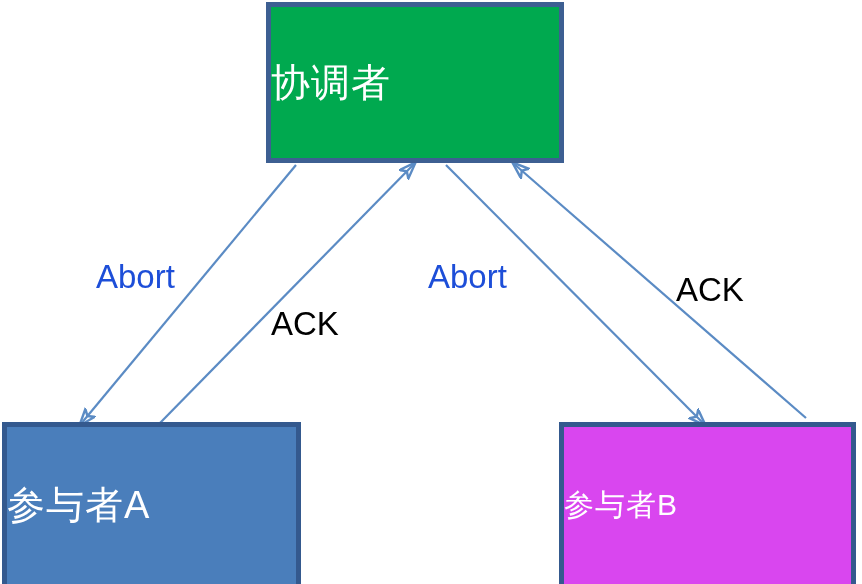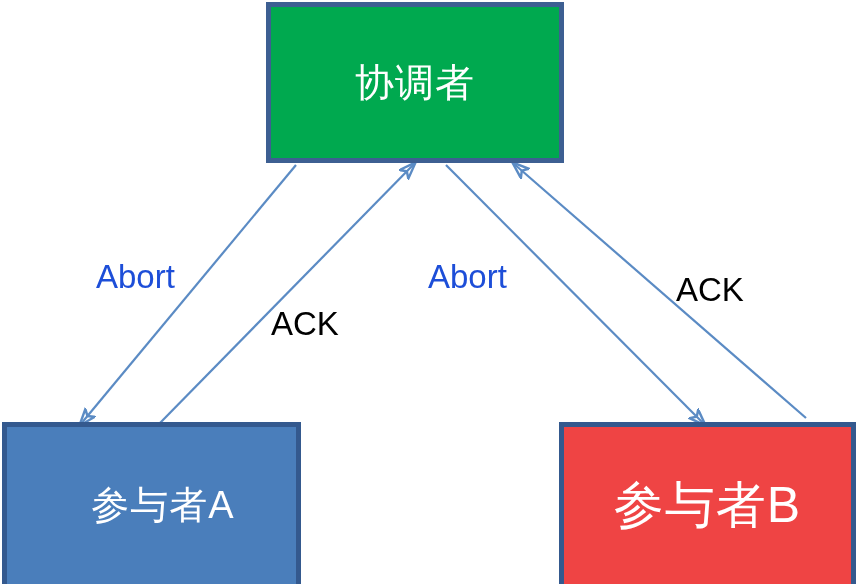--- a/index.html
+++ b/index.html
@@ -13,21 +13,21 @@
     height: 584px;
     background: #ffffff;
     overflow: hidden;
     font-family: "Liberation Sans", "DejaVu Sans", sans-serif;
   }
   .node {
     position: absolute;
     box-sizing: border-box;
     display: flex;
     align-items: center;
-    justify-content: center;
+    justify-content: flex-start;
     color: #ffffff;
     letter-spacing: 1px;
   }
   #coordinator-node {
     left: 266px;
     top: 2px;
     width: 298px;
     height: 161px;
     background: #00a94f;
     border: 5px solid #3d5f92;
@@ -35,31 +35,30 @@
   }
   #participant-a-node {
     left: 2px;
     top: 422px;
     width: 299px;
     height: 162px;
     background: #4a7ebb;
     border: 5px solid #34598e;
     border-bottom: none;
     font-size: 38px;
-    padding-left: 23px;
   }
   #participant-b-node {
     left: 559px;
     top: 422px;
     width: 297px;
     height: 162px;
-    background: #ef4444;
+    background: #d946ef;
     border: 5px solid #34598e;
     border-bottom: none;
-    font-size: 50px;
+    font-size: 30px;
   }
   #edge-layer {
     position: absolute;
     left: 0;
     top: 0;
     width: 862px;
     height: 584px;
   }
   .edge-label {
     position: absolute;

